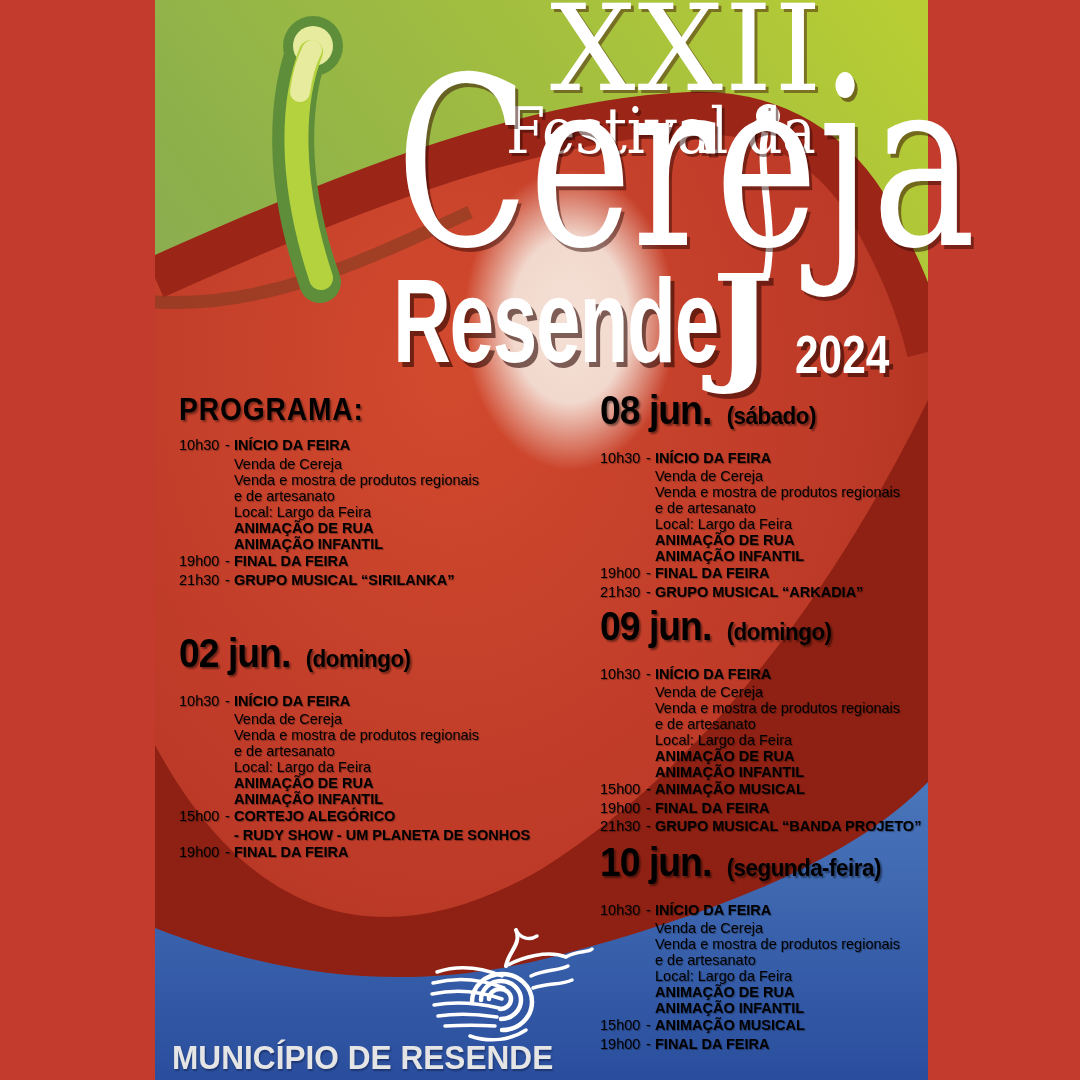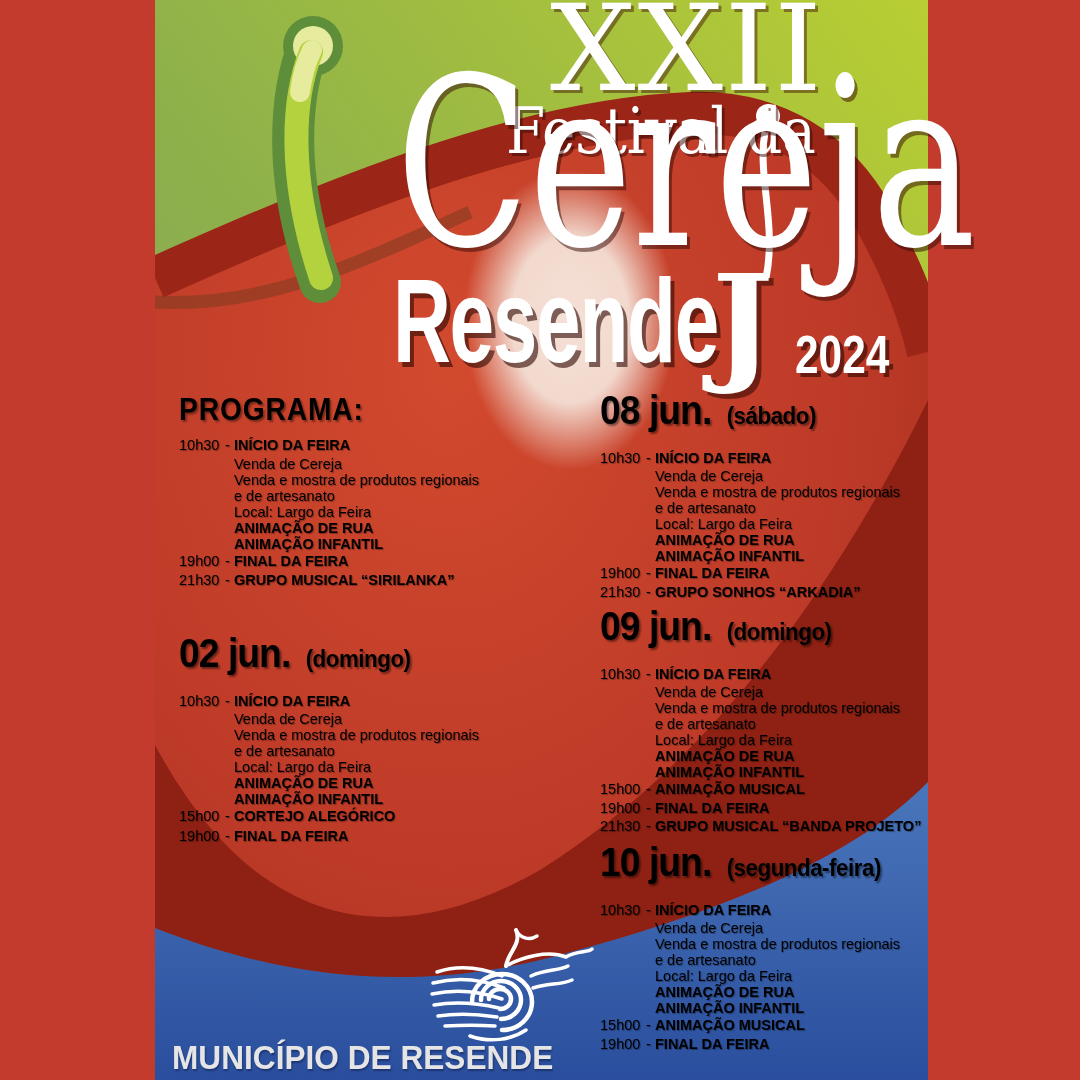--- a/index.html
+++ b/index.html
@@ -212,20 +212,21 @@
           <div class="detail">Venda e mostra de produtos regionais</div>
           <div class="detail">e de artesanato</div>
           <div class="detail">Local: Largo da Feira</div>
           <div class="detail b">ANIMAÇÃO DE RUA</div>
           <div class="detail b">ANIMAÇÃO INFANTIL</div>
           <div class="ln">
             <span class="time">15h00</span>
             <span class="sep">-</span>
             <span class="evt">CORTEJO ALEGÓRICO</span>
           </div>
+          <div class="detail b">- RUDY SHOW - UM PLANETA DE SONHOS</div>
           <div class="ln">
             <span class="time">19h00</span>
             <span class="sep">-</span>
             <span class="evt">FINAL DA FEIRA</span>
           </div>
         </div>
     </div>
   </div>
 
   <div class="col col-right">
@@ -249,21 +250,21 @@
           <div class="detail b">ANIMAÇÃO DE RUA</div>
           <div class="detail b">ANIMAÇÃO INFANTIL</div>
           <div class="ln">
             <span class="time">19h00</span>
             <span class="sep">-</span>
             <span class="evt">FINAL DA FEIRA</span>
           </div>
           <div class="ln">
             <span class="time">21h30</span>
             <span class="sep">-</span>
-            <span class="evt">GRUPO SONHOS “ARKADIA”</span>
+            <span class="evt">GRUPO MUSICAL “ARKADIA”</span>
           </div>
         </div>
     </div>
 
     <div class="day day-3">
       <div class="day-h">
         <span class="sx">
           <span class="day-date">09 jun.</span>
           <span class="day-wd">(domingo)</span>
         </span>

